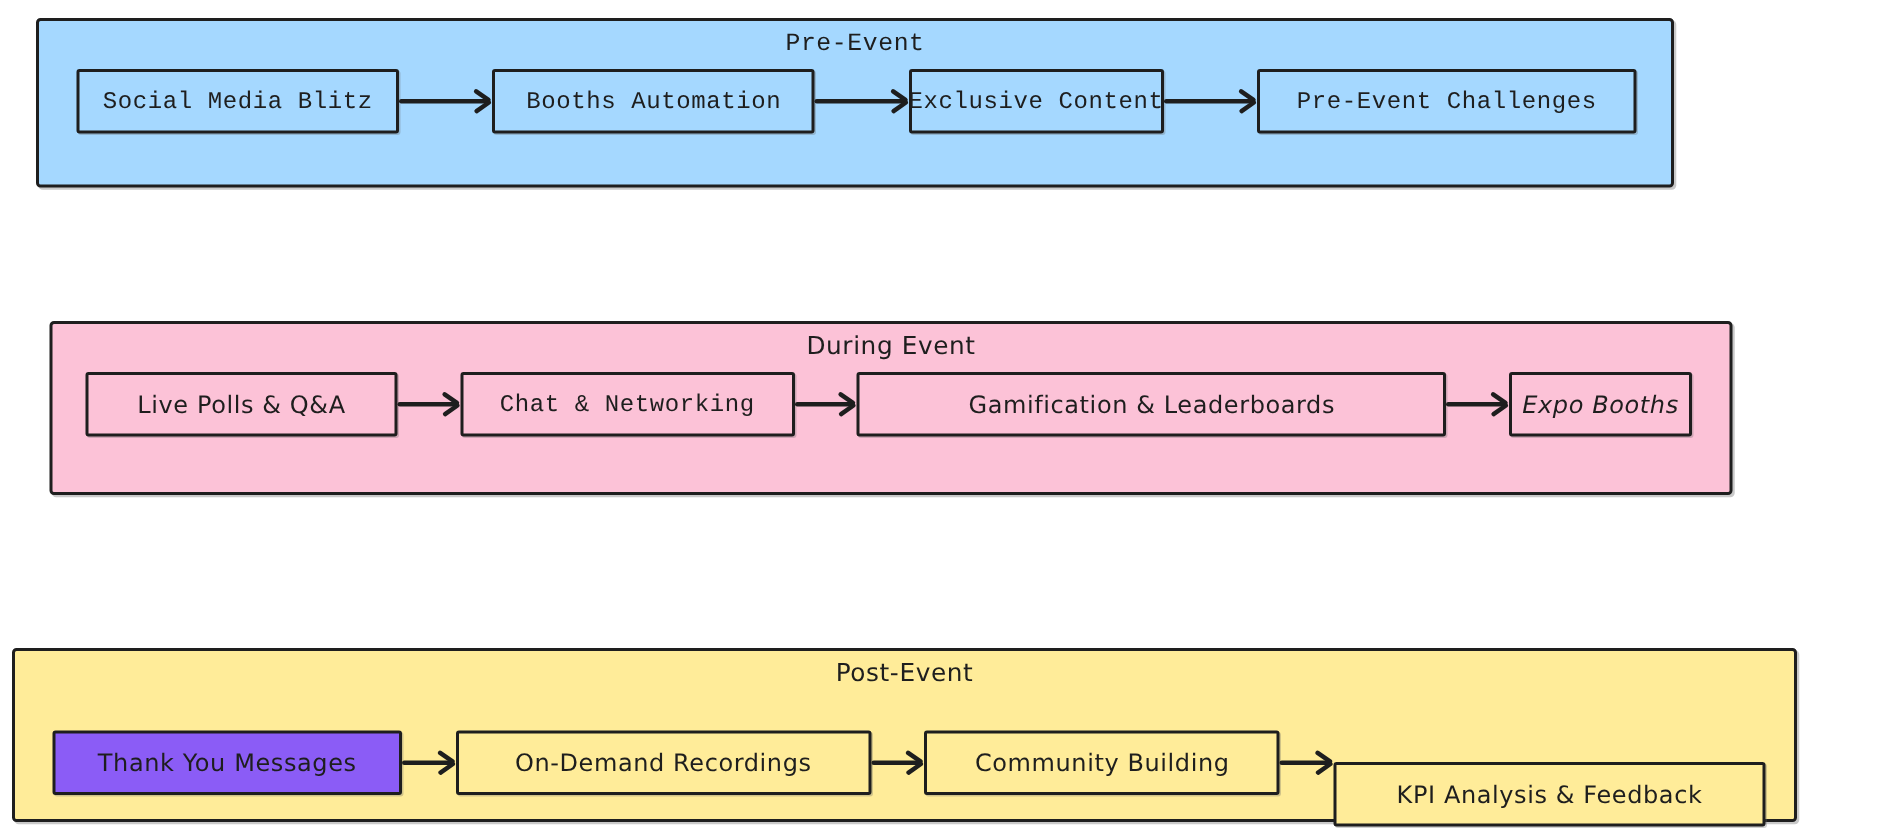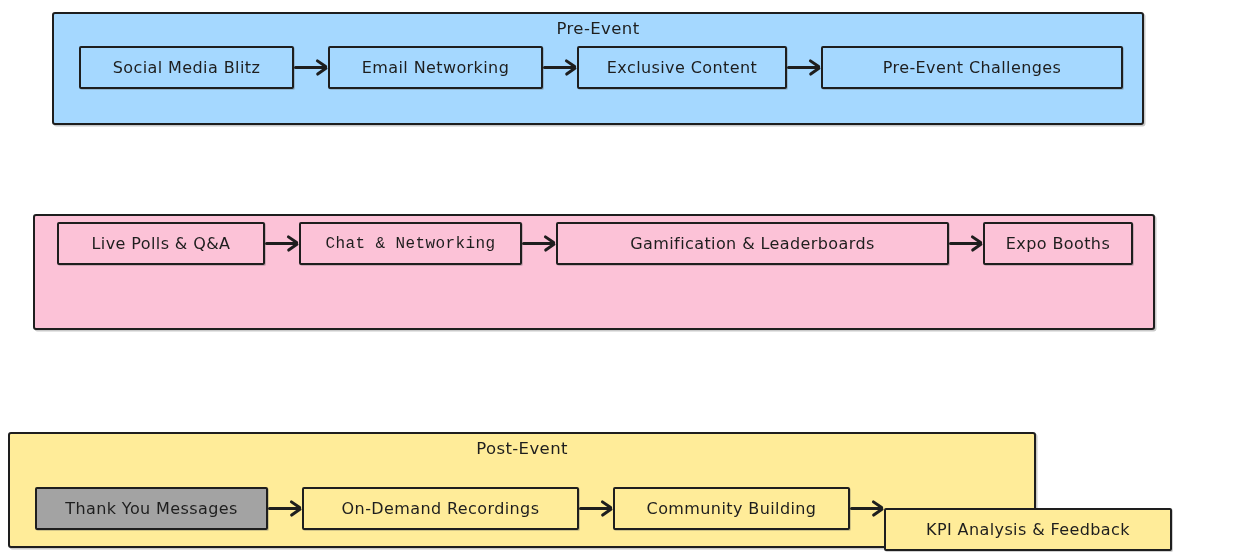--- a/index.html
+++ b/index.html
@@ -15,23 +15,23 @@
     color:var(--ink);
     overflow:hidden;
   }
   .lane{
     position:absolute;
     box-sizing:border-box;
     border:2.5px solid var(--ink);
     border-radius:3px;
     box-shadow:1.5px 1.5px 0 rgba(100,100,100,0.35);
   }
-  .lane1{left:52px;  top:12px;  width:1092px; height:113px;}
+  .lane1{left:24px;  top:12px;  width:1092px; height:113px;font-family:Liberation Mono, monospace;}
   .lane2{left:33px;  top:214px; width:1122px; height:116px;}
-  .lane3{left:8px;   top:432px; width:1028px; height:116px;}
+  .lane3{left:8px;   top:432px; width:1190px; height:116px;}
 
   .lane-title{
     margin-top:4px;
     text-align:center;
     font-size:16.5px;
     line-height:22px;
     letter-spacing:0.4px;
     font-weight:500;
     color:var(--ink);
     white-space:nowrap;
@@ -53,22 +53,22 @@
     border:2px solid var(--ink);
     border-radius:2px;
     display:flex;
     align-items:center;
     justify-content:center;
     font-size:16px;
     letter-spacing:0.4px;
     white-space:nowrap;
     box-shadow:1px 1px 0 rgba(100,100,100,0.3);
   }
-  .lane1 .n1{width:215px;} .lane1 .n2{width:215px;} .lane1 .n3{width:210px;} .lane1 .n4{width:302px;}
-  .lane2 .n1{width:208px;} .lane2 .n2{width:223px;} .lane2 .n3{width:393px;} .lane2 .n4{width:150px;}
+  .lane1 .n1{width:215px;} .lane1 .n2{width:215px;} .lane1 .n3{width:170px;} .lane1 .n4{width:253px;}
+  .lane2 .n1{width:208px;} .lane2 .n2{width:223px;} .lane2 .n3{width:393px;} .lane2 .n4{width:122px;font-style:italic;}
   .lane3 .n1{width:233px;} .lane3 .n2{width:277px;} .lane3 .n3{width:237px;} .lane3 .n4{width:288px;}
 
   .arrow{
     flex:1 1 40px;
     min-width:34px;
     position:relative;
     height:20px;
     align-self:center;
   }
   .arrow .shaft{
@@ -97,54 +97,55 @@
 
 <div id="canvas">
 
   <section class="lane lane1" style="background-color: rgb(165, 216, 255);">
     <div class="lane-title">Pre-Event</div>
     <div class="lane-row">
       <div class="node n1" style="background-color: rgb(165, 216, 255);">Social Media Blitz</div>
       <div class="arrow">
           <span class="shaft"></span>
         </div>
-      <div class="node n2" style="background-color: rgb(165, 216, 255);">Email Networking</div>
+      <div class="node n2" style="background-color: rgb(165, 216, 255);">Booths Automation</div>
       <div class="arrow">
           <span class="shaft"></span>
         </div>
       <div class="node n3" style="background-color: rgb(165, 216, 255);">Exclusive Content</div>
       <div class="arrow">
           <span class="shaft"></span>
         </div>
       <div class="node n4" style="background-color: rgb(165, 216, 255);">Pre-Event Challenges</div>
     </div>
   </section>
 
   <section class="lane lane2" style="background-color: rgb(252, 194, 215);">
+    <div class="lane-title">During Event</div>
     <div class="lane-row">
       <div class="node n1" style="background-color: rgb(252, 194, 215);">Live Polls &amp; Q&amp;A</div>
       <div class="arrow">
           <span class="shaft"></span>
         </div>
       <div class="node n2" style="background-color: rgb(252, 194, 215); font-family: Liberation Mono, monospace;">Chat &amp; Networking</div>
       <div class="arrow">
           <span class="shaft"></span>
         </div>
       <div class="node n3" style="background-color: rgb(252, 194, 215);">Gamification &amp; Leaderboards</div>
       <div class="arrow">
           <span class="shaft"></span>
         </div>
       <div class="node n4" style="background-color: rgb(252, 194, 215);">Expo Booths</div>
     </div>
   </section>
 
   <section class="lane lane3" style="background-color: rgb(255, 236, 153);">
     <div class="lane-title">Post-Event</div>
     <div class="lane-row">
-      <div class="node n1" style="background-color: #a3a3a3;">Thank You Messages</div>
+      <div class="node n1" style="background-color: #8b5cf6;">Thank You Messages</div>
       <div class="arrow">
           <span class="shaft"></span>
         </div>
       <div class="node n2" style="background-color: rgb(255, 236, 153);">On-Demand Recordings</div>
       <div class="arrow">
           <span class="shaft"></span>
         </div>
       <div class="node n3" style="background-color: rgb(255, 236, 153);">Community Building</div>
       <div class="arrow">
           <span class="shaft"></span>

